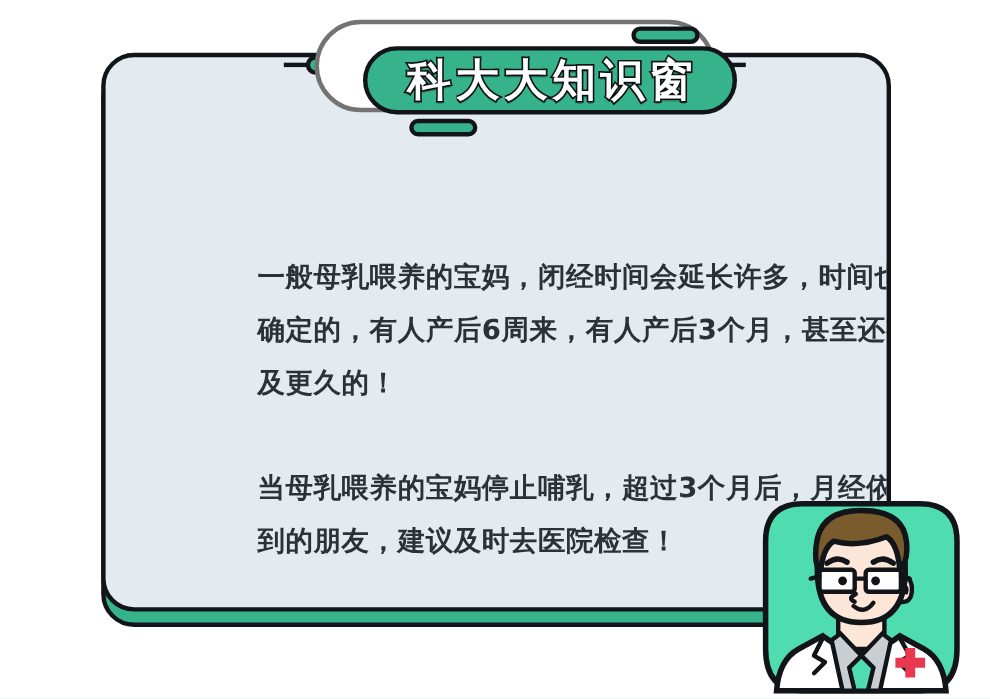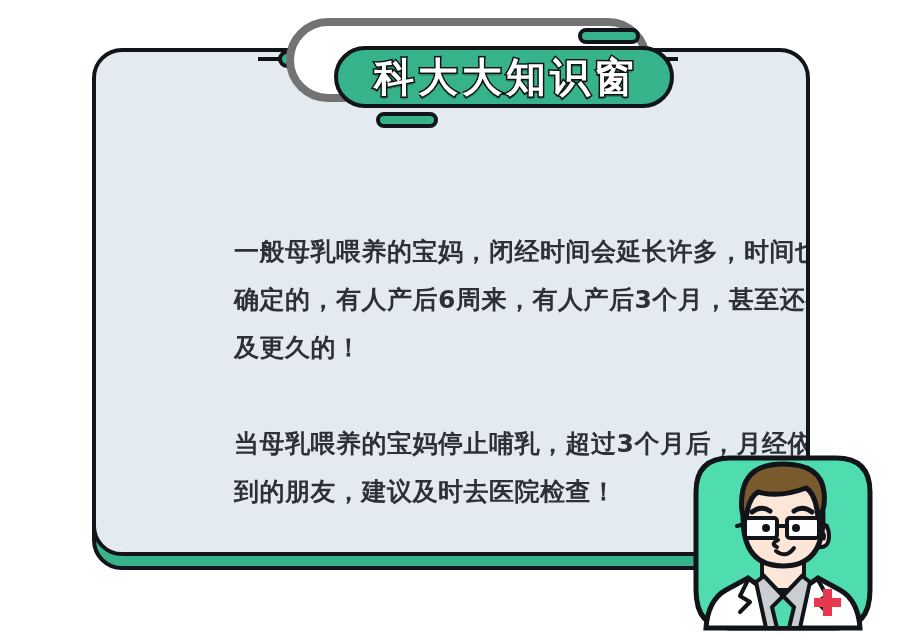--- a/index.html
+++ b/index.html
@@ -54,21 +54,21 @@
   .dot{
     position:absolute;top:40px;width:18px;height:18px;
     background:#36b38a;border:4px solid #111418;border-radius:50%;
     box-sizing:border-box;
   }
   .dot-left{left:20px;}
   .dot-right{right:20px;}
 
   .badge-outer{
     position:absolute;left:28px;top:8px;width:364px;height:84px;
-    border:8px solid #737373;
+    border:4px solid #737373;
     border-radius:42px;
     background:#ffffff;
     box-sizing:border-box;
   }
   .badge-inner{
     position:absolute;left:40px;top:20px;width:340px;height:62px;
     background:#36b38a;
     border:4px solid #111418;
     border-radius:32px;
     box-sizing:border-box;

